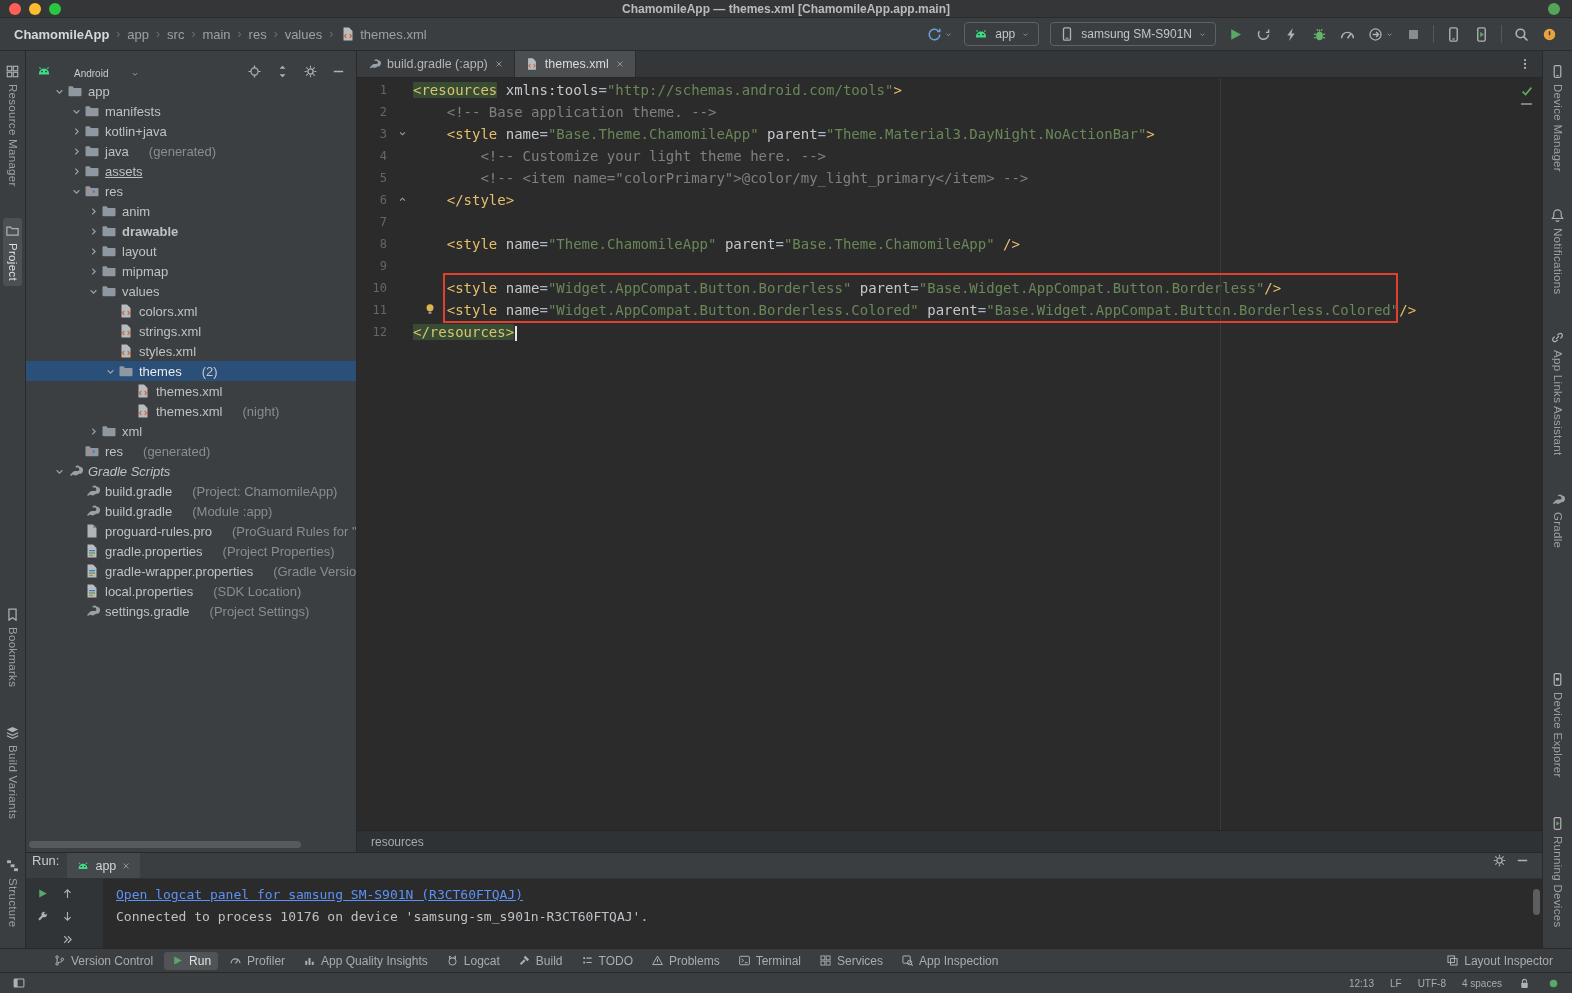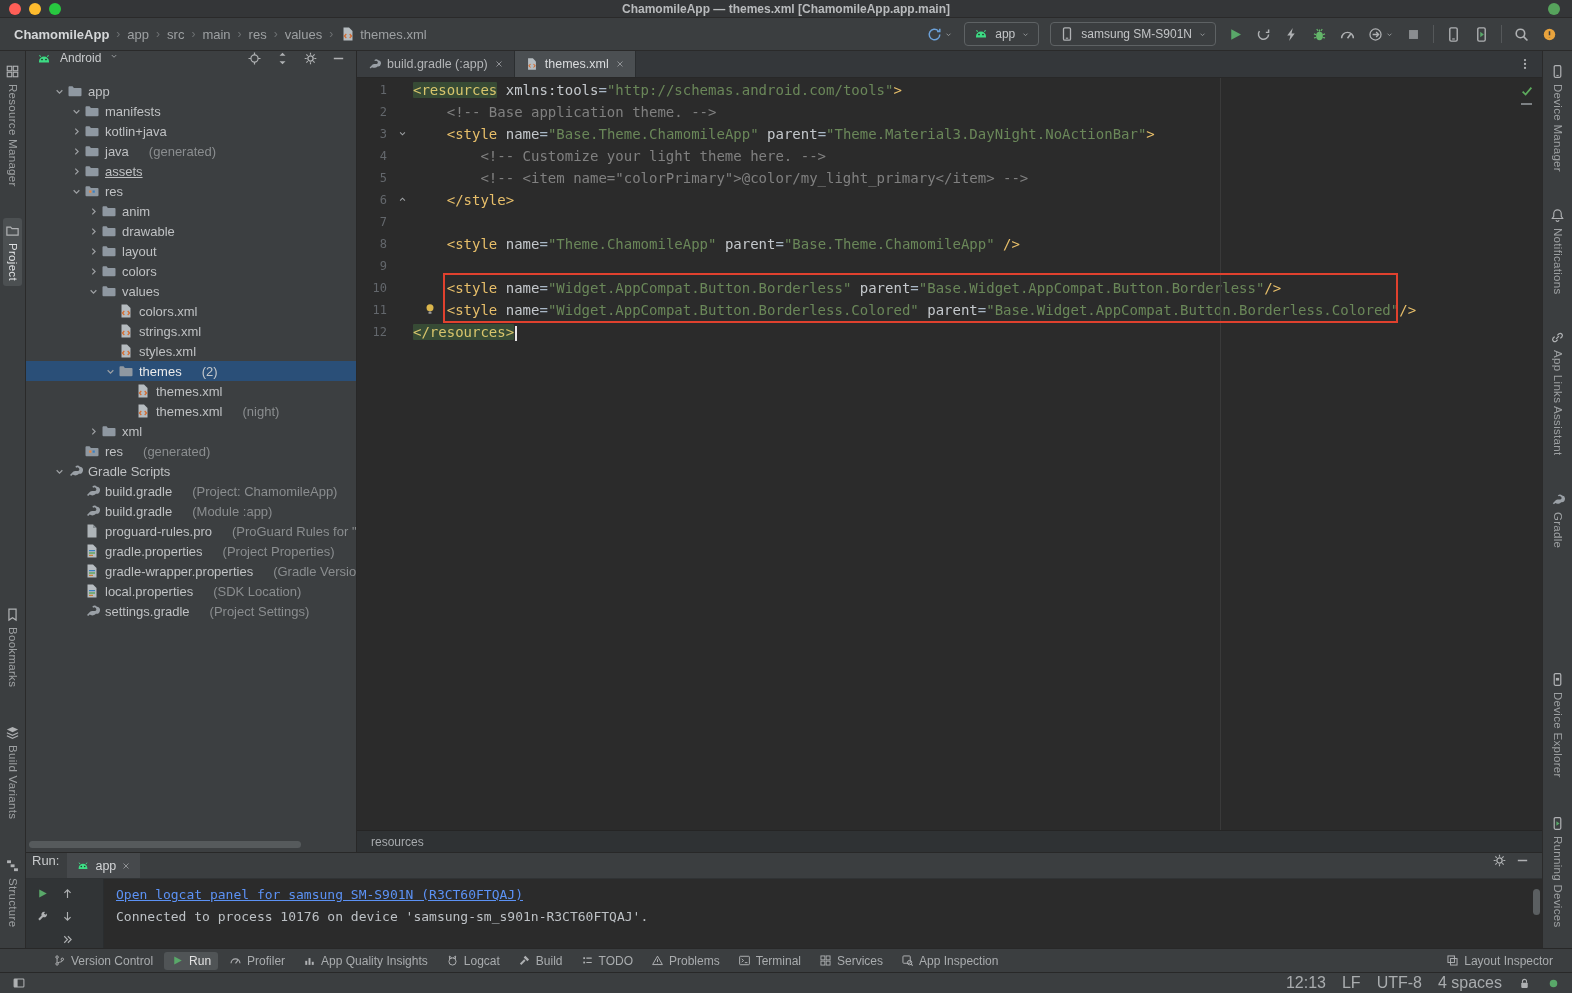--- a/index.html
+++ b/index.html
@@ -36,21 +36,21 @@
 .stripe-bottom{margin-top:auto;display:flex;flex-direction:column;gap:28px;align-items:center;padding-bottom:8px}
 .stripe-item{display:flex;flex-direction:column;align-items:center;gap:5px;padding:5px 2px;border-radius:3px}
 .stripe-item.active{background:#4c5052}
 .si-icon svg{width:15px;height:15px}
 .si-label{writing-mode:vertical-rl;font-size:11.5px;color:#9da0a2;letter-spacing:.3px}
 .stripe-item.active .si-label{color:#dfe1e3}
 .center-col{flex:1;display:flex;flex-direction:column;min-width:0}
 .main-row{flex:1;display:flex;min-height:0}
 
 .project{flex:0 0 331px;width:331px;background:#3c3f41;border-right:1px solid #282828;display:flex;flex-direction:column;position:relative}
-.project-header{flex:0 0 28px;height:28px;display:flex;align-items:flex-start;gap:8px;padding:0 10px;font-size:12px;color:#c9cbcd}
+.project-header{flex:0 0 28px;height:28px;display:flex;align-items:flex-end;gap:22px;padding:0 10px;font-size:10px;color:#c9cbcd}
 .ph-icon svg{width:16px;height:16px}
 .ph-chevron svg{width:10px;height:10px}
 .ph-spacer{flex:1}
 .ph-icons{display:flex;gap:13px;align-items:center}
 .ph-icons span svg{width:15px;height:15px}
 .tree{flex:1;overflow:hidden;font-size:13px;padding-top:2px}
 .tree-row{height:20px;display:flex;align-items:center;white-space:nowrap;color:#bfc1c3}
 .tree-row.selected{background:#2a4f78;color:#eaeaea}
 .tw{flex:0 0 16px;width:16px;display:flex;justify-content:center}
 .tw svg{width:13px;height:13px}
@@ -105,21 +105,21 @@
 .console{flex:1;padding:5px 0 0 12px;font-family:"DejaVu Sans Mono",monospace;font-size:13px;color:#bdc1c5;overflow:hidden}
 .console-line{height:22px;line-height:22px;white-space:pre}
 .console-line.link{color:#5c92f5;text-decoration:underline}
 .vscroll{position:absolute;right:2px;top:10px;width:7px;height:26px;background:#5b5f61;border-radius:4px}
 
 .tw-bar{flex:0 0 24px;height:24px;background:#3b3e40;border-top:1px solid #282828;display:flex;align-items:center;gap:4px;padding:0 12px 0 46px;font-size:12px;color:#a9acae}
 .tw-item{display:flex;align-items:center;gap:5px;padding:2px 7px;border-radius:3px;white-space:nowrap}
 .tw-item.active{background:#505456;color:#e2e2e2}
 .tw-item svg{width:13px;height:13px}
 .tw-spacer{flex:1}
-.statusbar{flex:0 0 21px;height:21px;background:#3b3e40;border-top:1px solid #282828;display:flex;align-items:center;gap:16px;padding:0 12px;font-size:16px;color:#a9acae}
+.statusbar{flex:0 0 21px;height:21px;background:#3b3e40;border-top:1px solid #282828;display:flex;align-items:center;gap:16px;padding:0 12px;font-size:10px;color:#a9acae}
 .sb-left svg{width:14px;height:14px}
 .sb-spacer{flex:1}
 .sb-icon svg{width:13px;height:13px}
 .sb-item{white-space:nowrap}
 </style>
 </head>
 <body>
 
 <div class="window">
 
@@ -493,58 +493,58 @@
                     <path d="M6.5 4.5L10 8l-3.5 3.5" fill="none" stroke="#9da0a3" stroke-width="1.5"></path>
                   </svg>
                 </span>
                 <span class="ticon">
                   <svg viewBox="0 0 16 16">
                     <path d="M1.5 4.2c0-.5.4-.9.9-.9h3.1l1.4 1.6h6.7c.5 0 .9.4.9.9v6.5c0 .5-.4.9-.9.9H2.4c-.5 0-.9-.4-.9-.9z" fill="#8f98a1"></path>
                   </svg>
                 </span>
                 <span class="tlabel">anim</span>
               </div>
+              <div class="tree-row" style="padding-left: 59px; font-weight: bold;">
+                <span class="tw">
+                  <svg viewBox="0 0 16 16">
+                    <path d="M6.5 4.5L10 8l-3.5 3.5" fill="none" stroke="#9da0a3" stroke-width="1.5"></path>
+                  </svg>
+                </span>
+                <span class="ticon">
+                  <svg viewBox="0 0 16 16">
+                    <path d="M1.5 4.2c0-.5.4-.9.9-.9h3.1l1.4 1.6h6.7c.5 0 .9.4.9.9v6.5c0 .5-.4.9-.9.9H2.4c-.5 0-.9-.4-.9-.9z" fill="#8f98a1"></path>
+                  </svg>
+                </span>
+                <span class="tlabel">drawable</span>
+              </div>
               <div class="tree-row" style="padding-left: 59px;">
                 <span class="tw">
                   <svg viewBox="0 0 16 16">
                     <path d="M6.5 4.5L10 8l-3.5 3.5" fill="none" stroke="#9da0a3" stroke-width="1.5"></path>
                   </svg>
                 </span>
                 <span class="ticon">
                   <svg viewBox="0 0 16 16">
                     <path d="M1.5 4.2c0-.5.4-.9.9-.9h3.1l1.4 1.6h6.7c.5 0 .9.4.9.9v6.5c0 .5-.4.9-.9.9H2.4c-.5 0-.9-.4-.9-.9z" fill="#8f98a1"></path>
                   </svg>
                 </span>
-                <span class="tlabel">drawable</span>
+                <span class="tlabel">layout</span>
               </div>
               <div class="tree-row" style="padding-left: 59px;">
                 <span class="tw">
                   <svg viewBox="0 0 16 16">
                     <path d="M6.5 4.5L10 8l-3.5 3.5" fill="none" stroke="#9da0a3" stroke-width="1.5"></path>
                   </svg>
                 </span>
                 <span class="ticon">
                   <svg viewBox="0 0 16 16">
                     <path d="M1.5 4.2c0-.5.4-.9.9-.9h3.1l1.4 1.6h6.7c.5 0 .9.4.9.9v6.5c0 .5-.4.9-.9.9H2.4c-.5 0-.9-.4-.9-.9z" fill="#8f98a1"></path>
                   </svg>
                 </span>
-                <span class="tlabel">layout</span>
-              </div>
-              <div class="tree-row" style="padding-left: 59px;">
-                <span class="tw">
-                  <svg viewBox="0 0 16 16">
-                    <path d="M6.5 4.5L10 8l-3.5 3.5" fill="none" stroke="#9da0a3" stroke-width="1.5"></path>
-                  </svg>
-                </span>
-                <span class="ticon">
-                  <svg viewBox="0 0 16 16">
-                    <path d="M1.5 4.2c0-.5.4-.9.9-.9h3.1l1.4 1.6h6.7c.5 0 .9.4.9.9v6.5c0 .5-.4.9-.9.9H2.4c-.5 0-.9-.4-.9-.9z" fill="#8f98a1"></path>
-                  </svg>
-                </span>
-                <span class="tlabel">colors</span>
+                <span class="tlabel">mipmap</span>
               </div>
               <div class="tree-row" style="padding-left: 59px;">
                 <span class="tw">
                   <svg viewBox="0 0 16 16">
                     <path d="M4.5 6.5l3.5 3.5 3.5-3.5" fill="none" stroke="#9da0a3" stroke-width="1.5"></path>
                   </svg>
                 </span>
                 <span class="ticon">
                   <svg viewBox="0 0 16 16">
                     <path d="M1.5 4.2c0-.5.4-.9.9-.9h3.1l1.4 1.6h6.7c.5 0 .9.4.9.9v6.5c0 .5-.4.9-.9.9H2.4c-.5 0-.9-.4-.9-.9z" fill="#8f98a1"></path>
@@ -635,21 +635,21 @@
                 <span class="ticon">
                   <svg viewBox="0 0 16 16">
                     <path d="M1.5 4.2c0-.5.4-.9.9-.9h3.1l1.4 1.6h6.7c.5 0 .9.4.9.9v6.5c0 .5-.4.9-.9.9H2.4c-.5 0-.9-.4-.9-.9z" fill="#8f98a1"></path>
                     <rect x="5.2" y="7.5" width="2.2" height="2.2" fill="#e8833a"></rect>
                     <rect x="8.6" y="7.5" width="2.2" height="2.2" fill="#3a7fc1"></rect>
                   </svg>
                 </span>
                 <span class="tlabel">res</span>
                 <span class="tsuffix">(generated)</span>
               </div>
-              <div class="tree-row" style="padding-left: 25px;">
+              <div class="tree-row" style="padding-left: 25px; font-style: italic;">
                 <span class="tw">
                   <svg viewBox="0 0 16 16">
                     <path d="M4.5 6.5l3.5 3.5 3.5-3.5" fill="none" stroke="#9da0a3" stroke-width="1.5"></path>
                   </svg>
                 </span>
                 <span class="ticon">
                   <svg viewBox="0 0 16 16">
                     <path d="M12.9 3.7a3.3 3.3 0 00-4.6 0l.95.95a2 2 0 012.75 2.75c-1.6 1.6-4-.5-6.4 1.9L3 11.9l1.2 1.2 1.5-1.5c1.5 1.1 4.1 1.3 6.2-.8a3.3 3.3 0 001-7.1z" fill="#9aa0a6"></path>
                   </svg>
                 </span>

